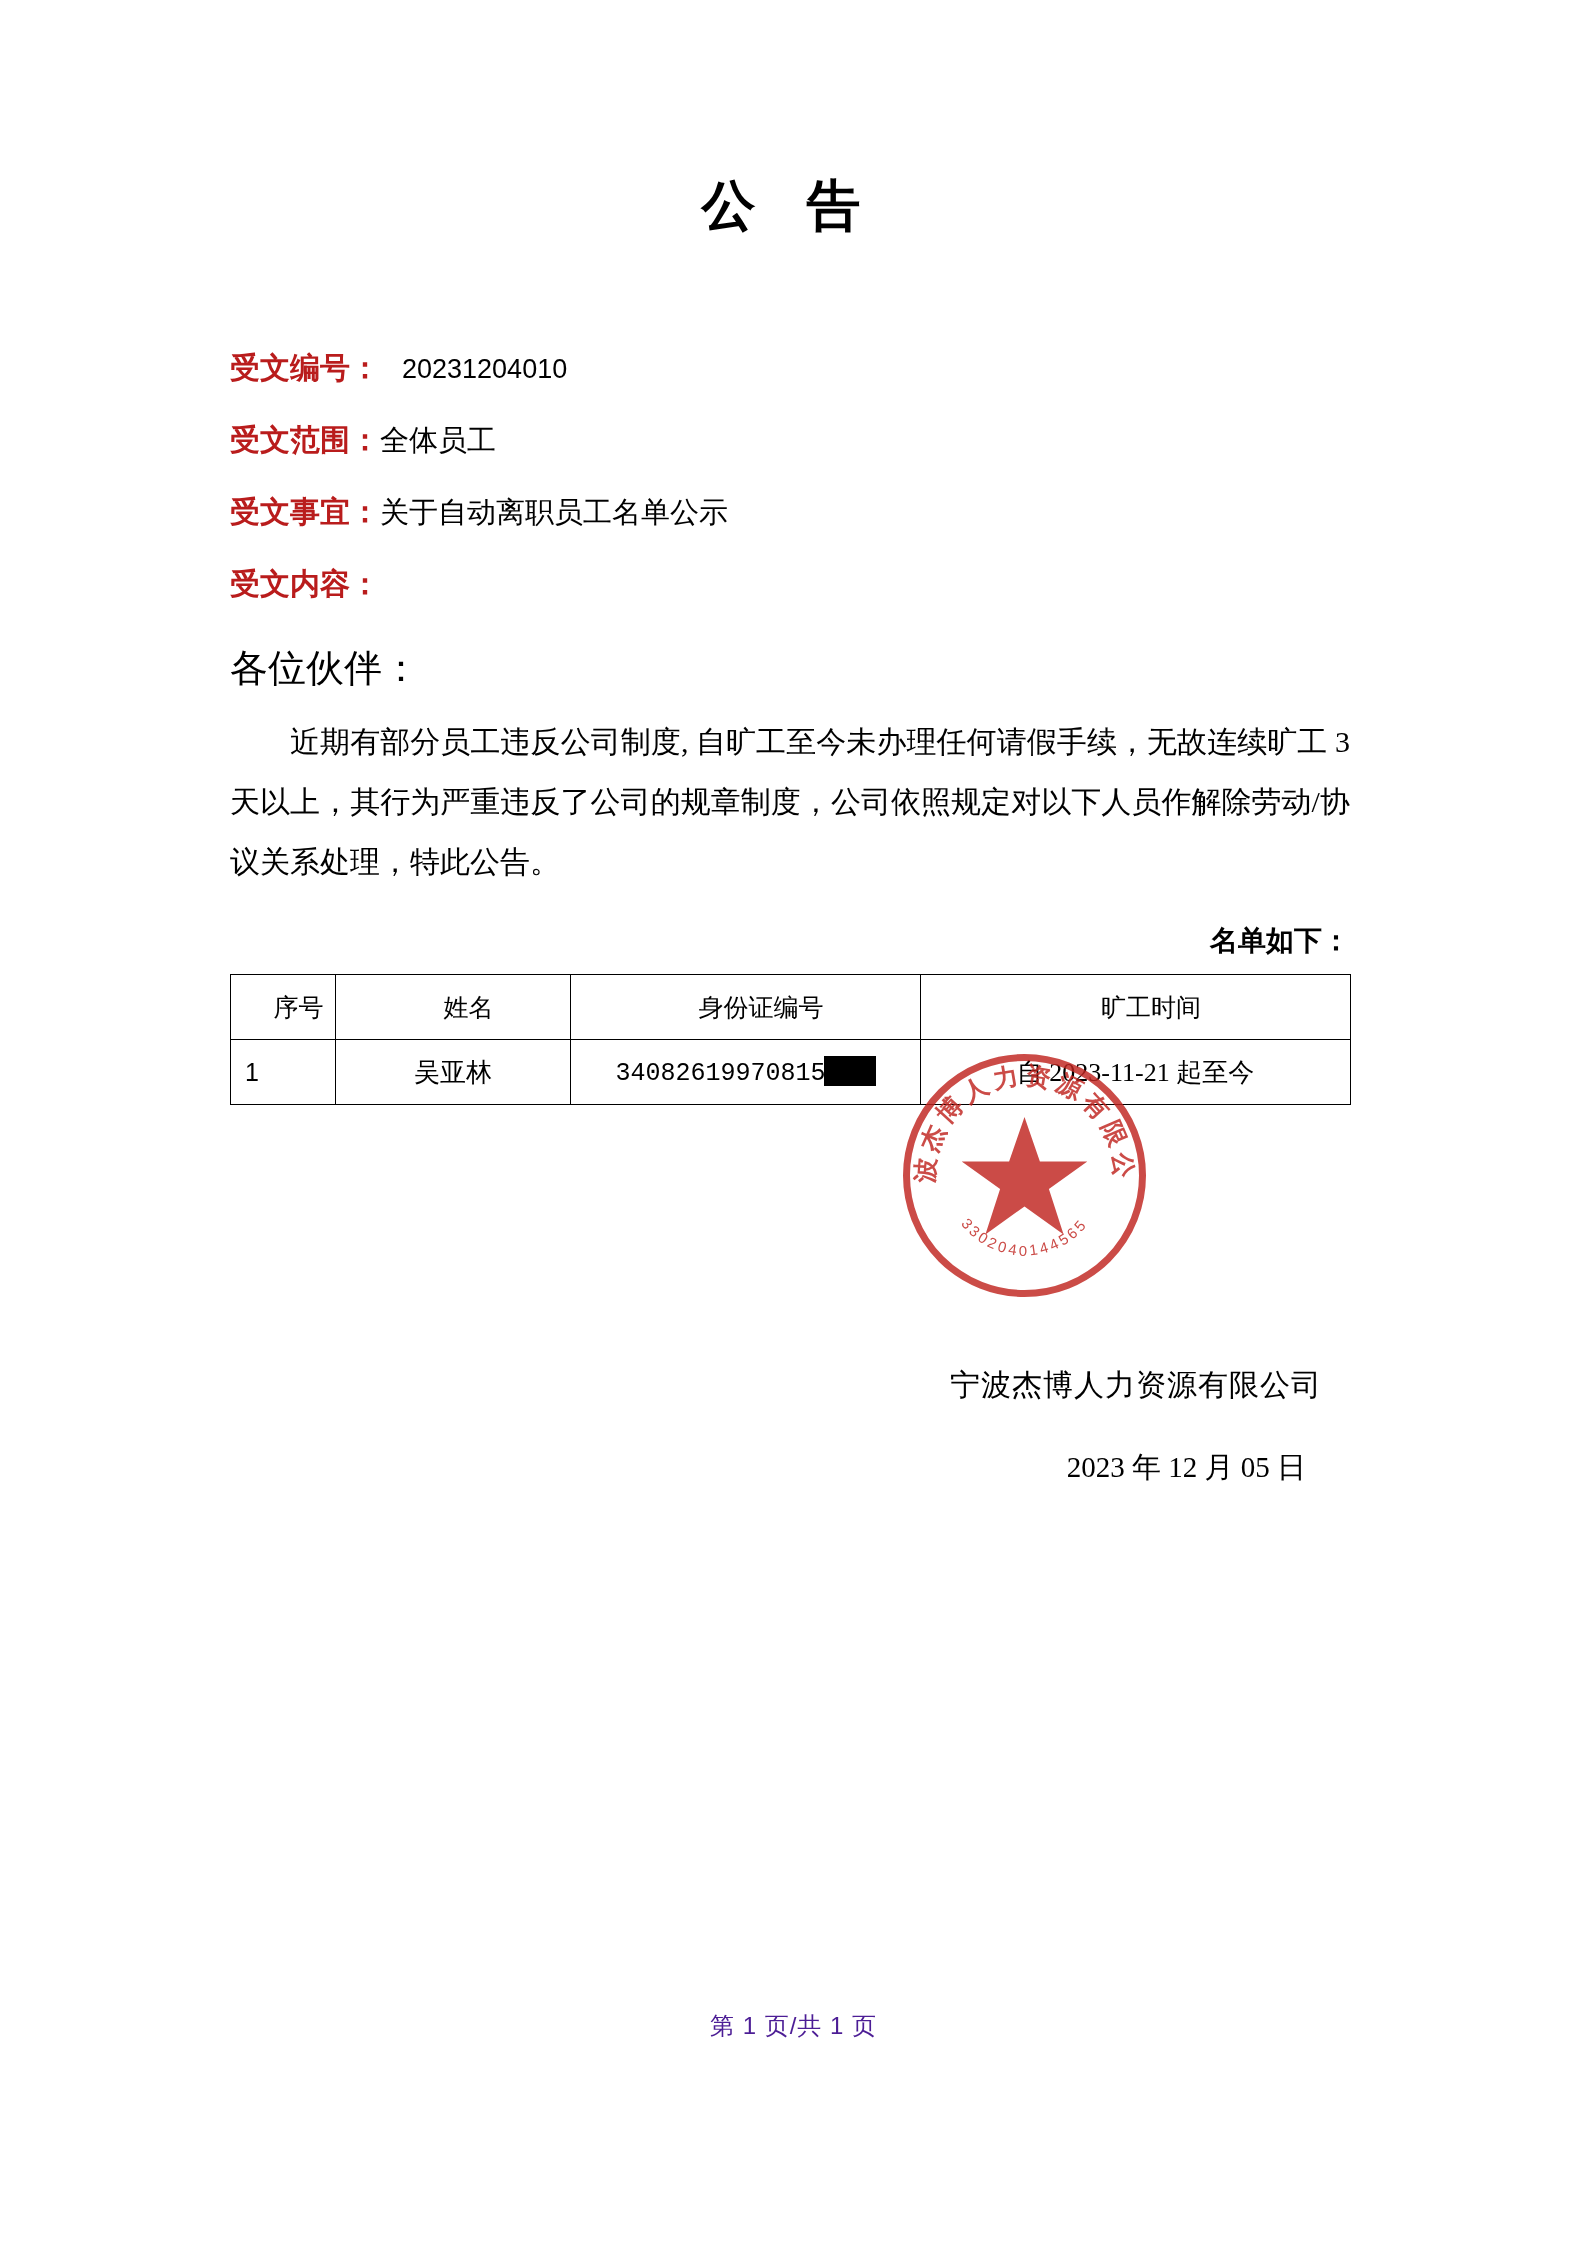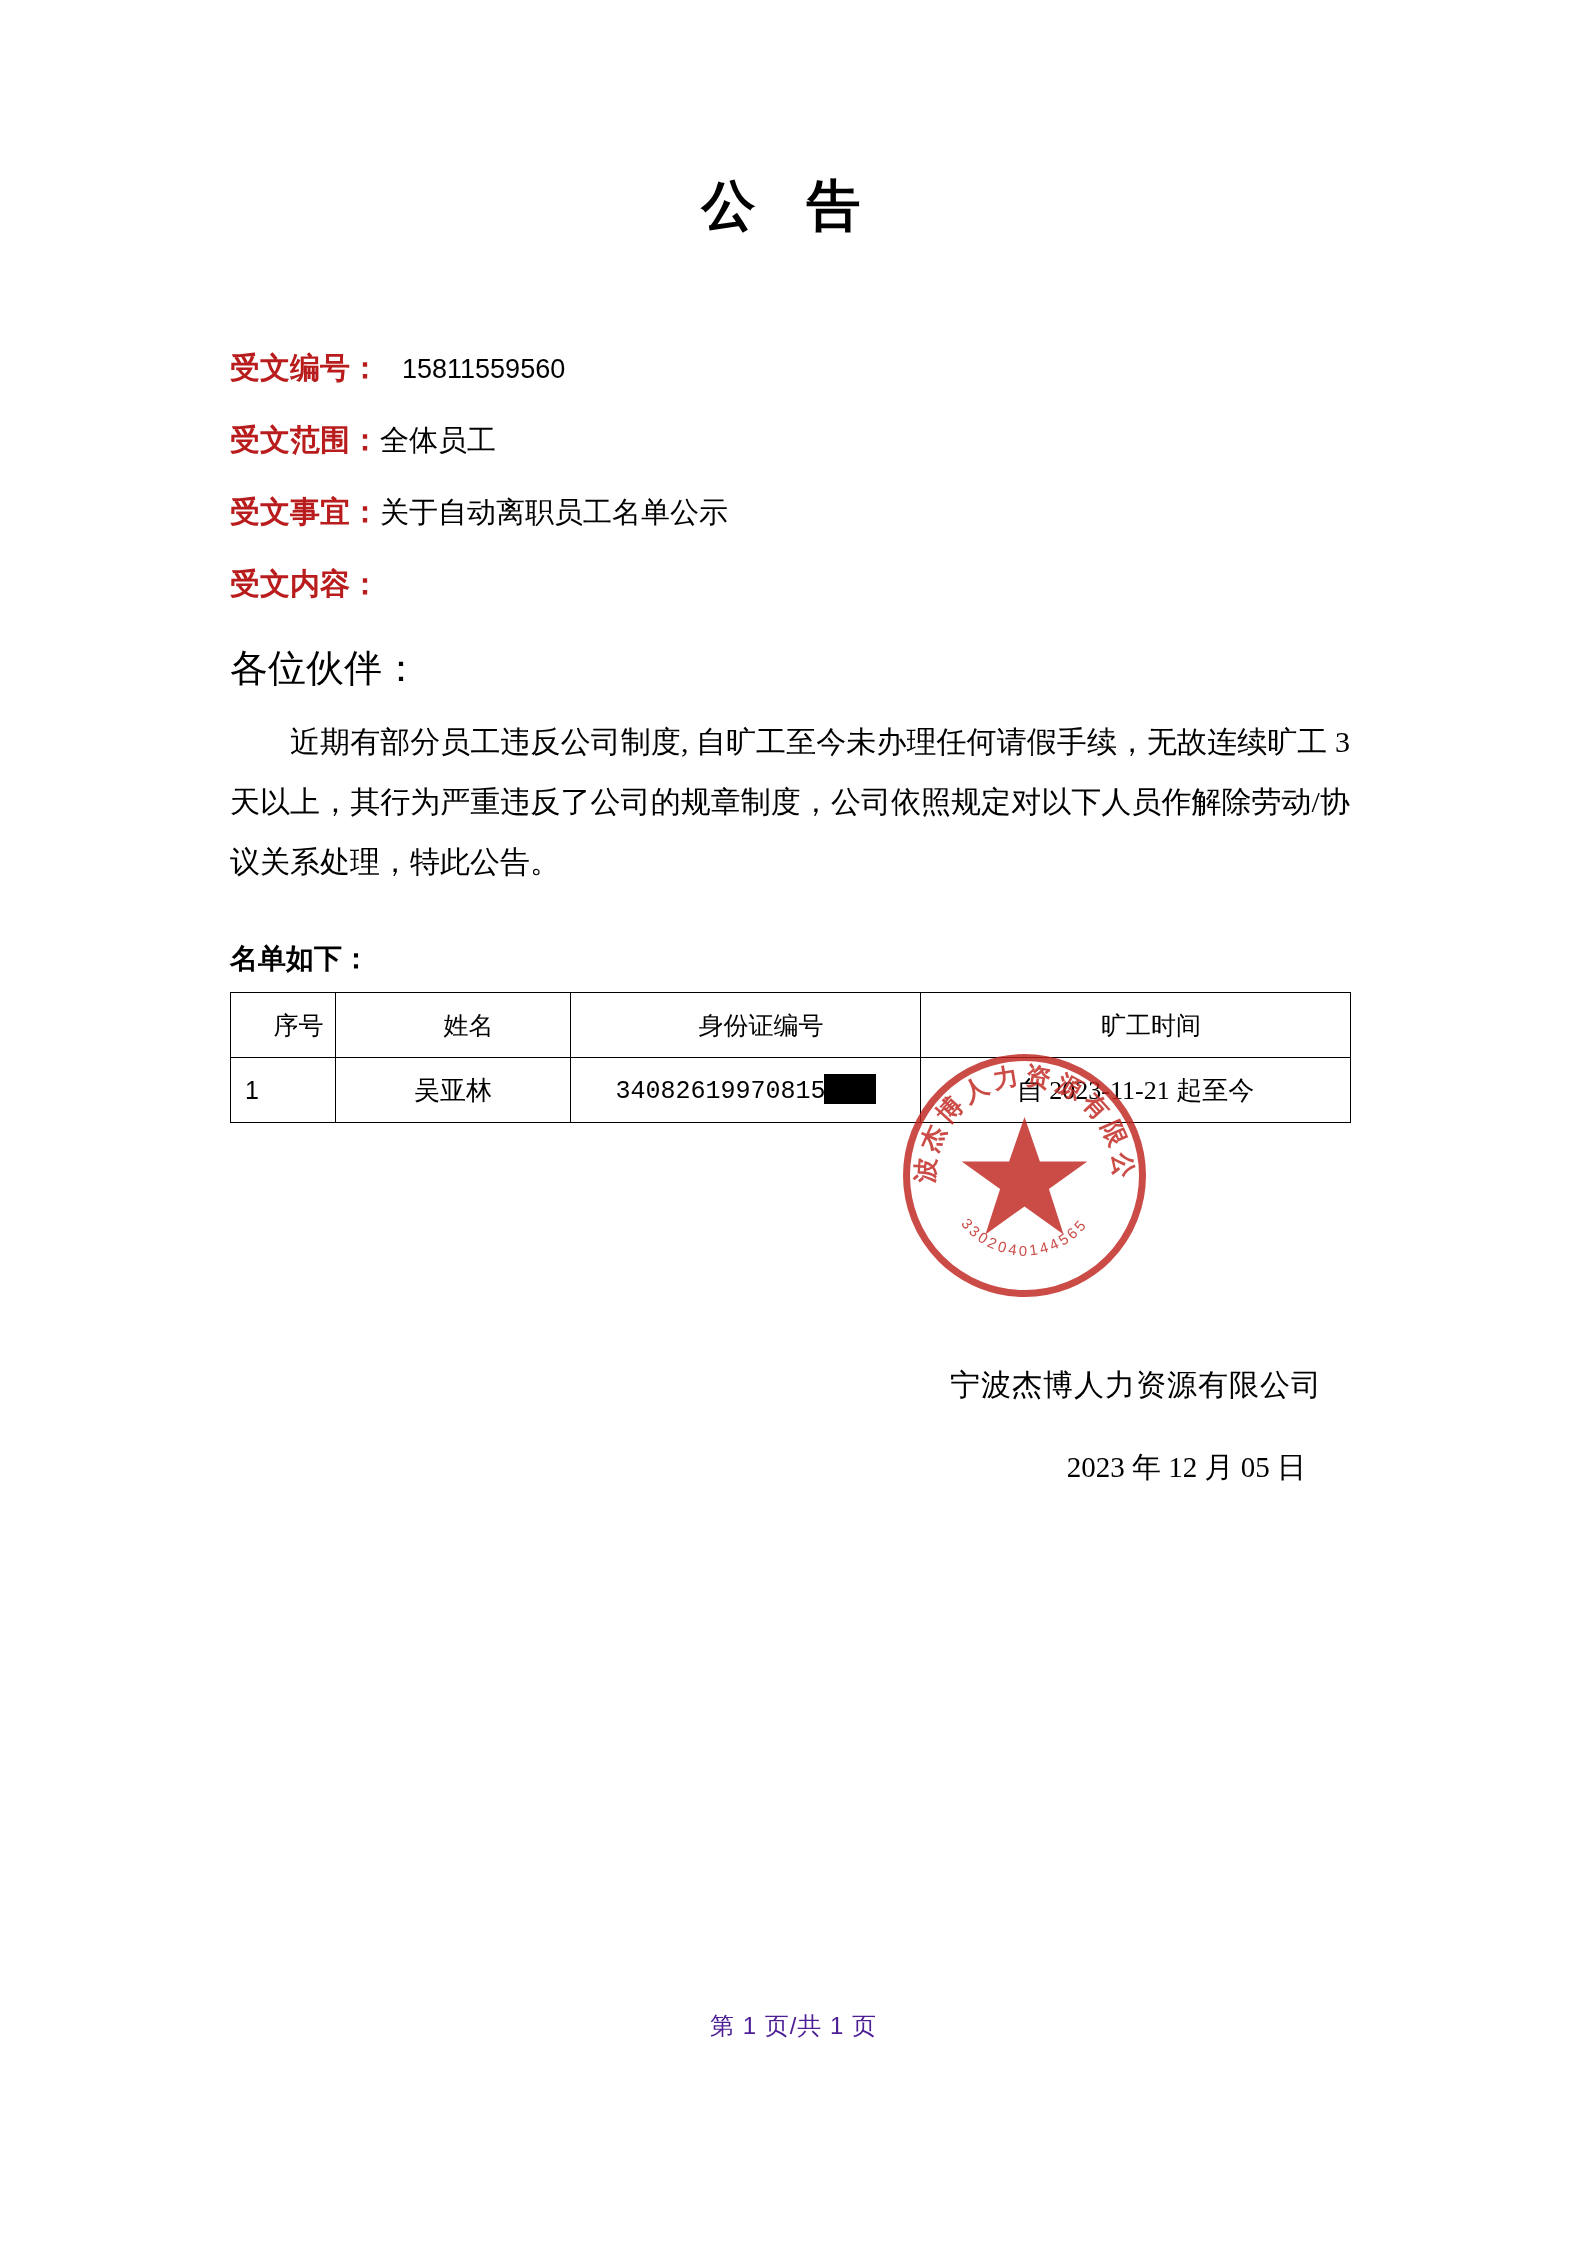--- a/index.html
+++ b/index.html
@@ -75,21 +75,22 @@
     line-height: 2.0;
     margin-top: 18px;
     text-align: justify;
     text-justify: inter-ideograph;
     text-indent: 60px;
   }
   .list-label {
     font-family: "Liberation Sans", "DejaVu Sans", sans-serif;
     font-weight: bold;
     font-size: 28px;
-    margin-top: 48px;
+    margin-top: 30px;
+    text-align: right;
   }
   table.roster {
     margin-top: 14px;
     border-collapse: collapse;
     width: 1120px;
     table-layout: fixed;
   }
   table.roster th, table.roster td {
     border: 1.5px solid #000;
     height: 62px;
@@ -178,21 +179,21 @@
 
 <div class="page">
 
   <div class="content">
 
     <h1 class="doc-title">公  告</h1>
 
     <div class="fields">
 
       <div class="field-row">
-        <span class="field-label">受文编号：</span><span class="field-value mono-num">15811559560</span>
+        <span class="field-label">受文编号：</span><span class="field-value mono-num">20231204010</span>
       </div>
 
       <div class="field-row">
         <span class="field-label">受文范围：</span><span class="field-value">全体员工</span>
       </div>
 
       <div class="field-row">
         <span class="field-label">受文事宜：</span><span class="field-value">关于自动离职员工名单公示</span>
       </div>
 

